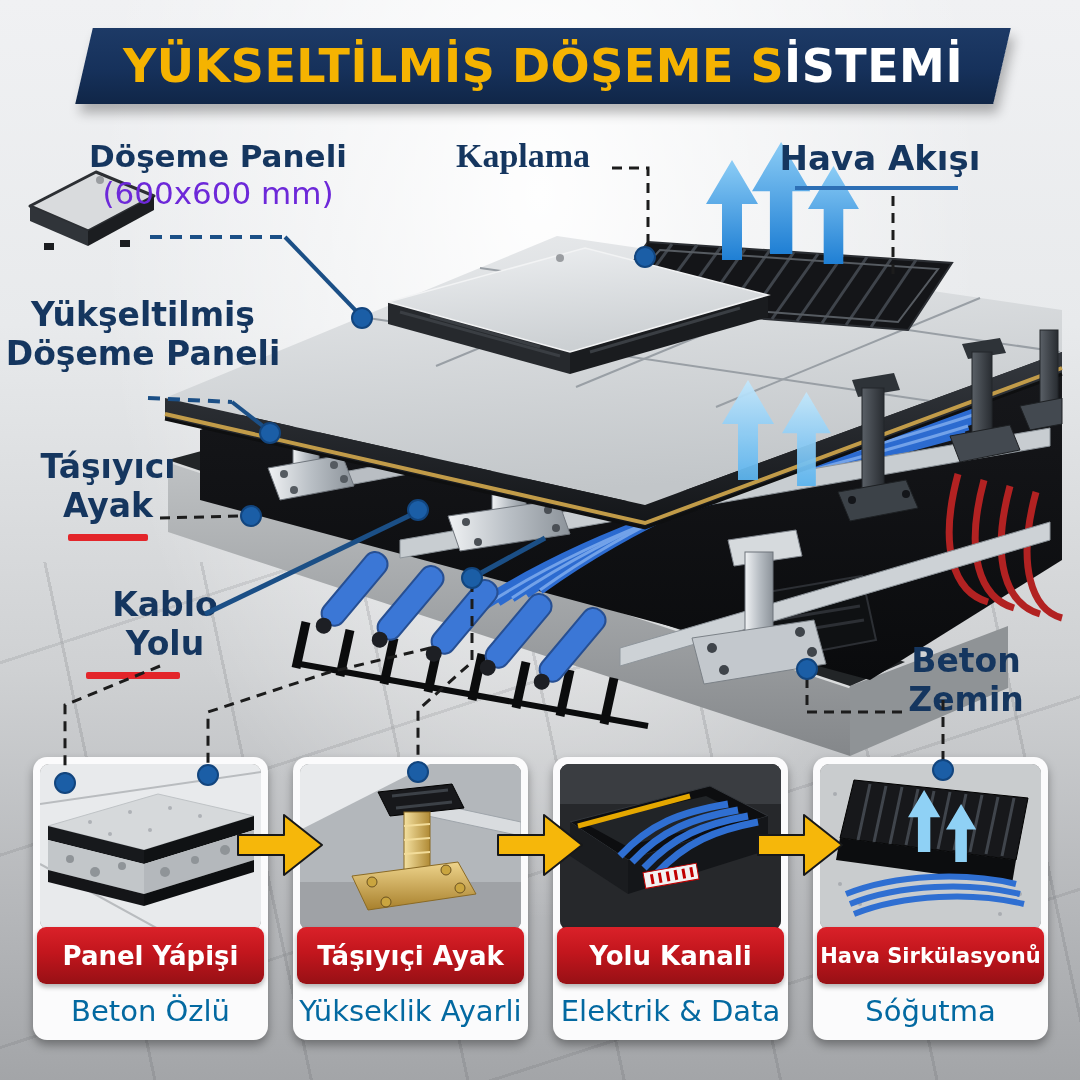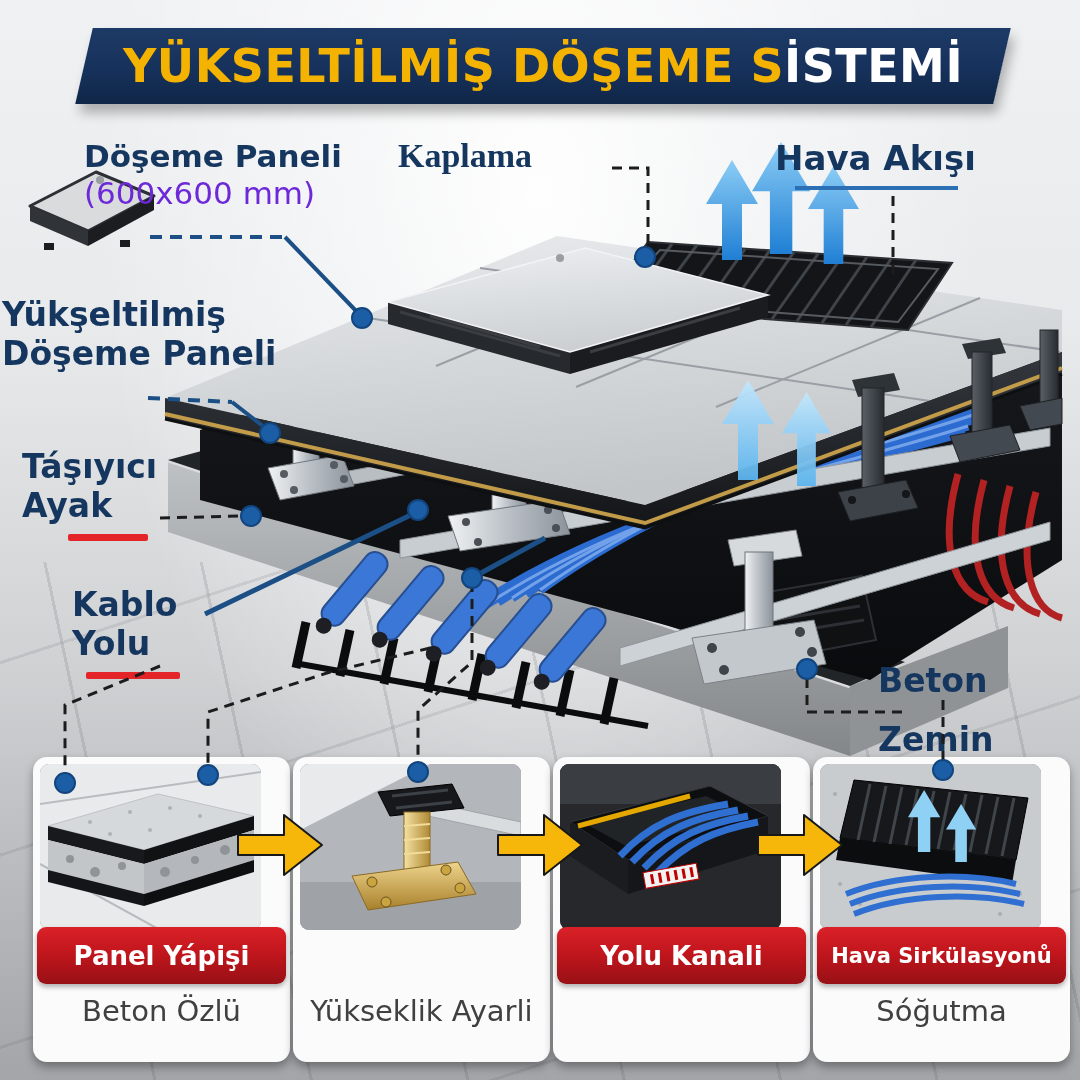--- a/index.html
+++ b/index.html
@@ -23,56 +23,56 @@
       transform:translateX(-50%) skewX(-13deg);
       background:linear-gradient(180deg,#1d3a66 0%,#16315b 55%,#102647 100%);
       box-shadow:6px 9px 12px rgba(0,0,0,.28);}
   .banner-inner{transform:skewX(13deg);width:100%;height:100%;display:flex;
       align-items:center;justify-content:center;white-space:nowrap;
       font-weight:bold;font-size:46px;letter-spacing:.5px;}
   .t-yellow{color:#f5b301;}
   .t-white{color:#ffffff;}
 
   
-  .lbl{position:absolute;z-index:3;text-align:left;line-height:1.18;}
+  .lbl{position:absolute;z-index:3;text-align:center;line-height:1.18;}
   .l-main{font-weight:bold;color:#15365f;}
   .l-sub{color:#6d28d9;}
   .lbl-panel{left:84px;top:138px;width:268px;}
   .lbl-panel .l-main{font-size:31px;}
   .lbl-panel .l-sub{font-size:31px;}
   .lbl-kaplama{left:398px;top:136px;width:250px;font-family:Liberation Serif, serif;}
   .lbl-kaplama .l-main{font-size:34px;}
   .lbl-kaplama .l-sub{font-size:33px;}
   .lbl-hava{left:775px;top:138px;width:210px;}
   .lbl-hava .l-main{font-size:34px;}
   .lbl-yuk{left:2px;top:296px;width:282px;}
   .lbl-yuk .l-main{font-size:33px;}
   .lbl-tas{left:22px;top:448px;width:172px;}
   .lbl-tas .l-main{font-size:33px;}
   .lbl-kablo{left:72px;top:586px;width:186px;}
   .lbl-kablo .l-main{font-size:33px;}
   .lbl-beton{left:878px;top:642px;width:176px;}
-  .lbl-beton .l-main{font-size:33px;margin-top:20px;}
+  .lbl-beton .l-main{font-size:33px;}
   .redbar{height:7px;background:#e3252a;border-radius:2px;margin:8px auto 0 auto;}
   .redbar-tas{width:80px;}
   .redbar-kablo{width:94px;margin-left:14px;}
 
   
   .cards{position:absolute;inset:0;z-index:2;}
   .card{position:absolute;top:757px;width:235px;height:283px;background:#fbfbfc;
-      border-radius:14px;box-shadow:0 5px 10px rgba(0,0,0,.35);padding:11px;}
+      border-radius:14px;box-shadow:0 5px 10px rgba(0,0,0,.35);padding:0;}
   .card .photo{position:absolute;left:7px;top:7px;width:221px;height:166px;
       border-radius:9px;overflow:hidden;background:#888;}
   .card-title{position:absolute;left:4px;right:4px;top:170px;height:57px;
       border-radius:9px;background:linear-gradient(180deg,#da2129 0%,#c2161d 45%,#971015 100%);
       color:#fff;font-weight:bold;font-size:26px;display:flex;align-items:center;
       justify-content:center;white-space:nowrap;overflow:hidden;
       box-shadow:0 3px 5px rgba(0,0,0,.3);}
   .card-sub{position:absolute;left:4px;right:4px;top:231px;height:46px;
-      color:#404040;font-size:29px;display:flex;align-items:center;justify-content:center;
+      color:#0369a1;font-size:29px;display:flex;align-items:center;justify-content:center;
       white-space:nowrap;overflow:hidden;}
   .card1{left:33px;} .card2{left:293px;} .card3{left:553px;} .card4{left:813px;}
   .card4 .card-sub{font-weight:normal;}
 </style>
 </head>
 <body>
 
 <div class="stage">
   <div class="bg"></div>
   <div class="tiles"></div>
@@ -409,20 +409,21 @@
           <path d="M92,32 L148,26 M96,44 L152,38" stroke="#3c4147" stroke-width="3"></path>
           <rect x="104" y="48" width="26" height="58" fill="url(#cb2)" stroke="#8a6a25"></rect>
           <path d="M104,62 L130,60 M104,76 L130,74 M104,90 L130,88" stroke="#f2dc9a" stroke-width="2"></path>
           <path d="M52,112 L158,98 L176,130 L68,146 Z" fill="url(#cb1)" stroke="#8a6a25"></path>
           <circle cx="72" cy="118" r="5" fill="#caa53f" stroke="#6b5220"></circle>
           <circle cx="146" cy="106" r="5" fill="#caa53f" stroke="#6b5220"></circle>
           <circle cx="86" cy="138" r="5" fill="#caa53f" stroke="#6b5220"></circle>
           <circle cx="160" cy="124" r="5" fill="#caa53f" stroke="#6b5220"></circle>
         </svg>
       </div>
+      <div class="card-title fit">Táşıyıçi Ayak</div>
       <div class="card-sub fit">Yükseklik Ayarli</div>
     </div>
 
     <div class="card card3">
       <div class="photo">
         <svg width="221" height="166" viewBox="0 0 221 166">
           <rect width="221" height="166" fill="#26282b"></rect>
           <rect width="221" height="40" fill="#3a3d41"></rect>
           <path d="M10,58 L150,22 L208,52 L68,96 Z" fill="#0d0e10" stroke="#33373c"></path>
           <path d="M10,58 L68,96 L68,130 L10,92 Z" fill="#1a1c1f"></path>
@@ -435,20 +436,21 @@
             <path d="M84,104 C114,72 144,60 188,52"></path>
             <path d="M96,110 C126,78 156,66 198,58"></path>
           </g>
           <g transform="rotate(-10 110 112)">
             <rect x="84" y="104" width="54" height="16" fill="#f2f2f2" stroke="#c00000"></rect>
             <path d="M92,107 L92,117 M100,107 L100,117 M108,107 L108,117 M116,107 L116,117 M124,107 L124,117 M132,107 L132,117" stroke="#c00000" stroke-width="3"></path>
           </g>
         </svg>
       </div>
       <div class="card-title fit">Yolu Kanali</div>
+      <div class="card-sub fit">Elektrik &amp; Data</div>
     </div>
 
     <div class="card card4">
       <div class="photo">
         <svg width="221" height="166" viewBox="0 0 221 166">
           <rect width="221" height="166" fill="#c9ccce"></rect>
           <g fill="#a9adb1">
               <circle cx="20" cy="120" r="2"></circle>
               <circle cx="40" cy="140" r="2"></circle>
               <circle cx="200" cy="130" r="2"></circle>

